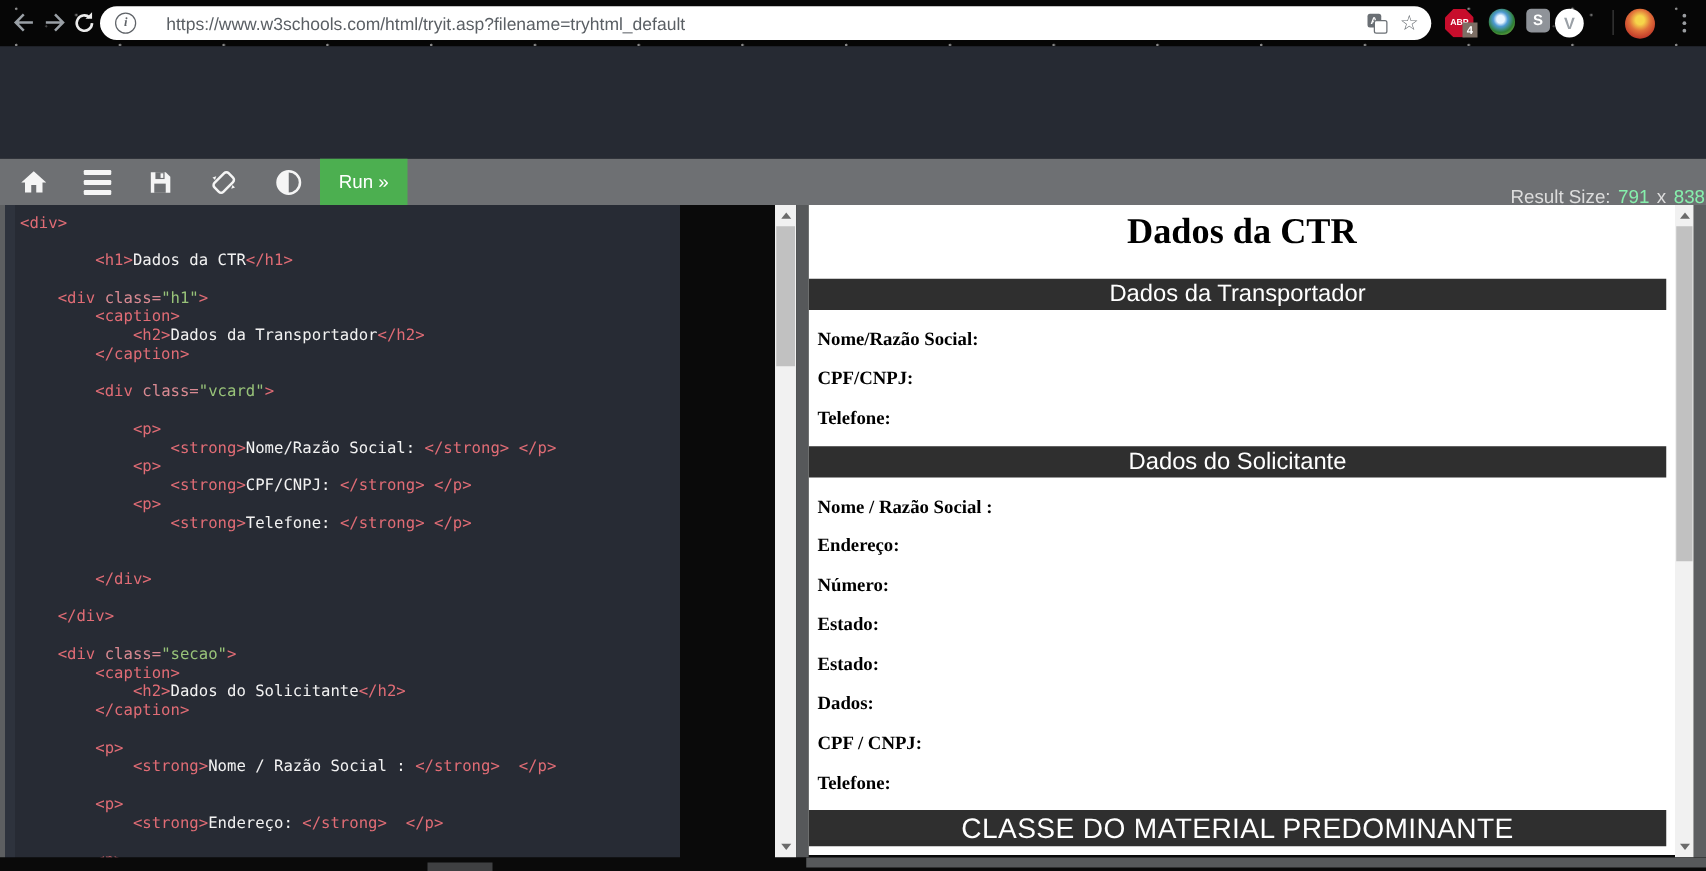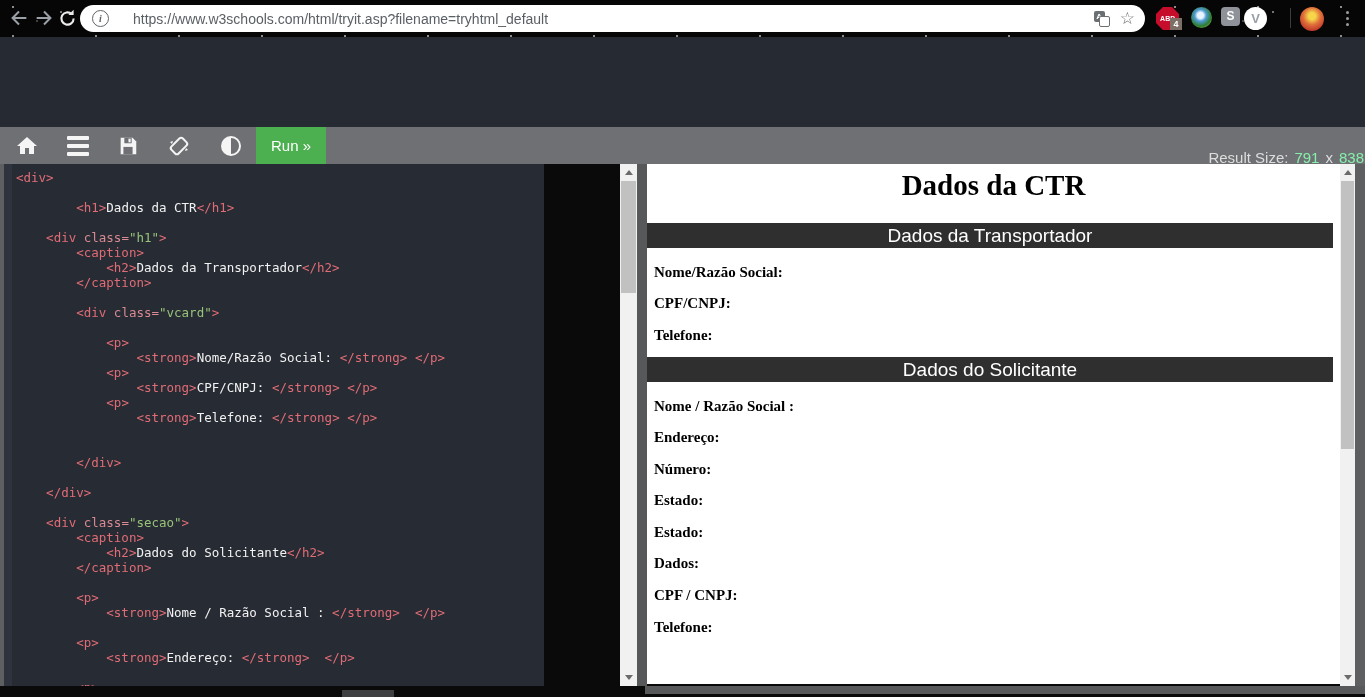--- a/index.html
+++ b/index.html
@@ -217,20 +217,21 @@
       <div class="rbar b1">Dados do Solicitante</div>
       <p class="fld" style="top:234px;">Nome / Razão Social :</p>
       <p class="fld" style="top:265px;">Endereço:</p>
       <p class="fld" style="top:297px;">Número:</p>
       <p class="fld" style="top:328px;">Estado:</p>
       <p class="fld" style="top:360px;">Estado:</p>
       <p class="fld" style="top:391px;">Dados:</p>
       <p class="fld" style="top:423px;">CPF / CNPJ:</p>
       <p class="fld" style="top:455px;">Telefone:</p>
 
+      <div class="rbar b2">CLASSE DO MATERIAL PREDOMINANTE</div>
     </div>
 
     <div class="sb sb-res">
       <div class="btn up">
           <span class="tri-up"></span>
         </div>
       <div class="thumb"></div>
       <div class="btn down">
           <span class="tri-down"></span>
         </div>

